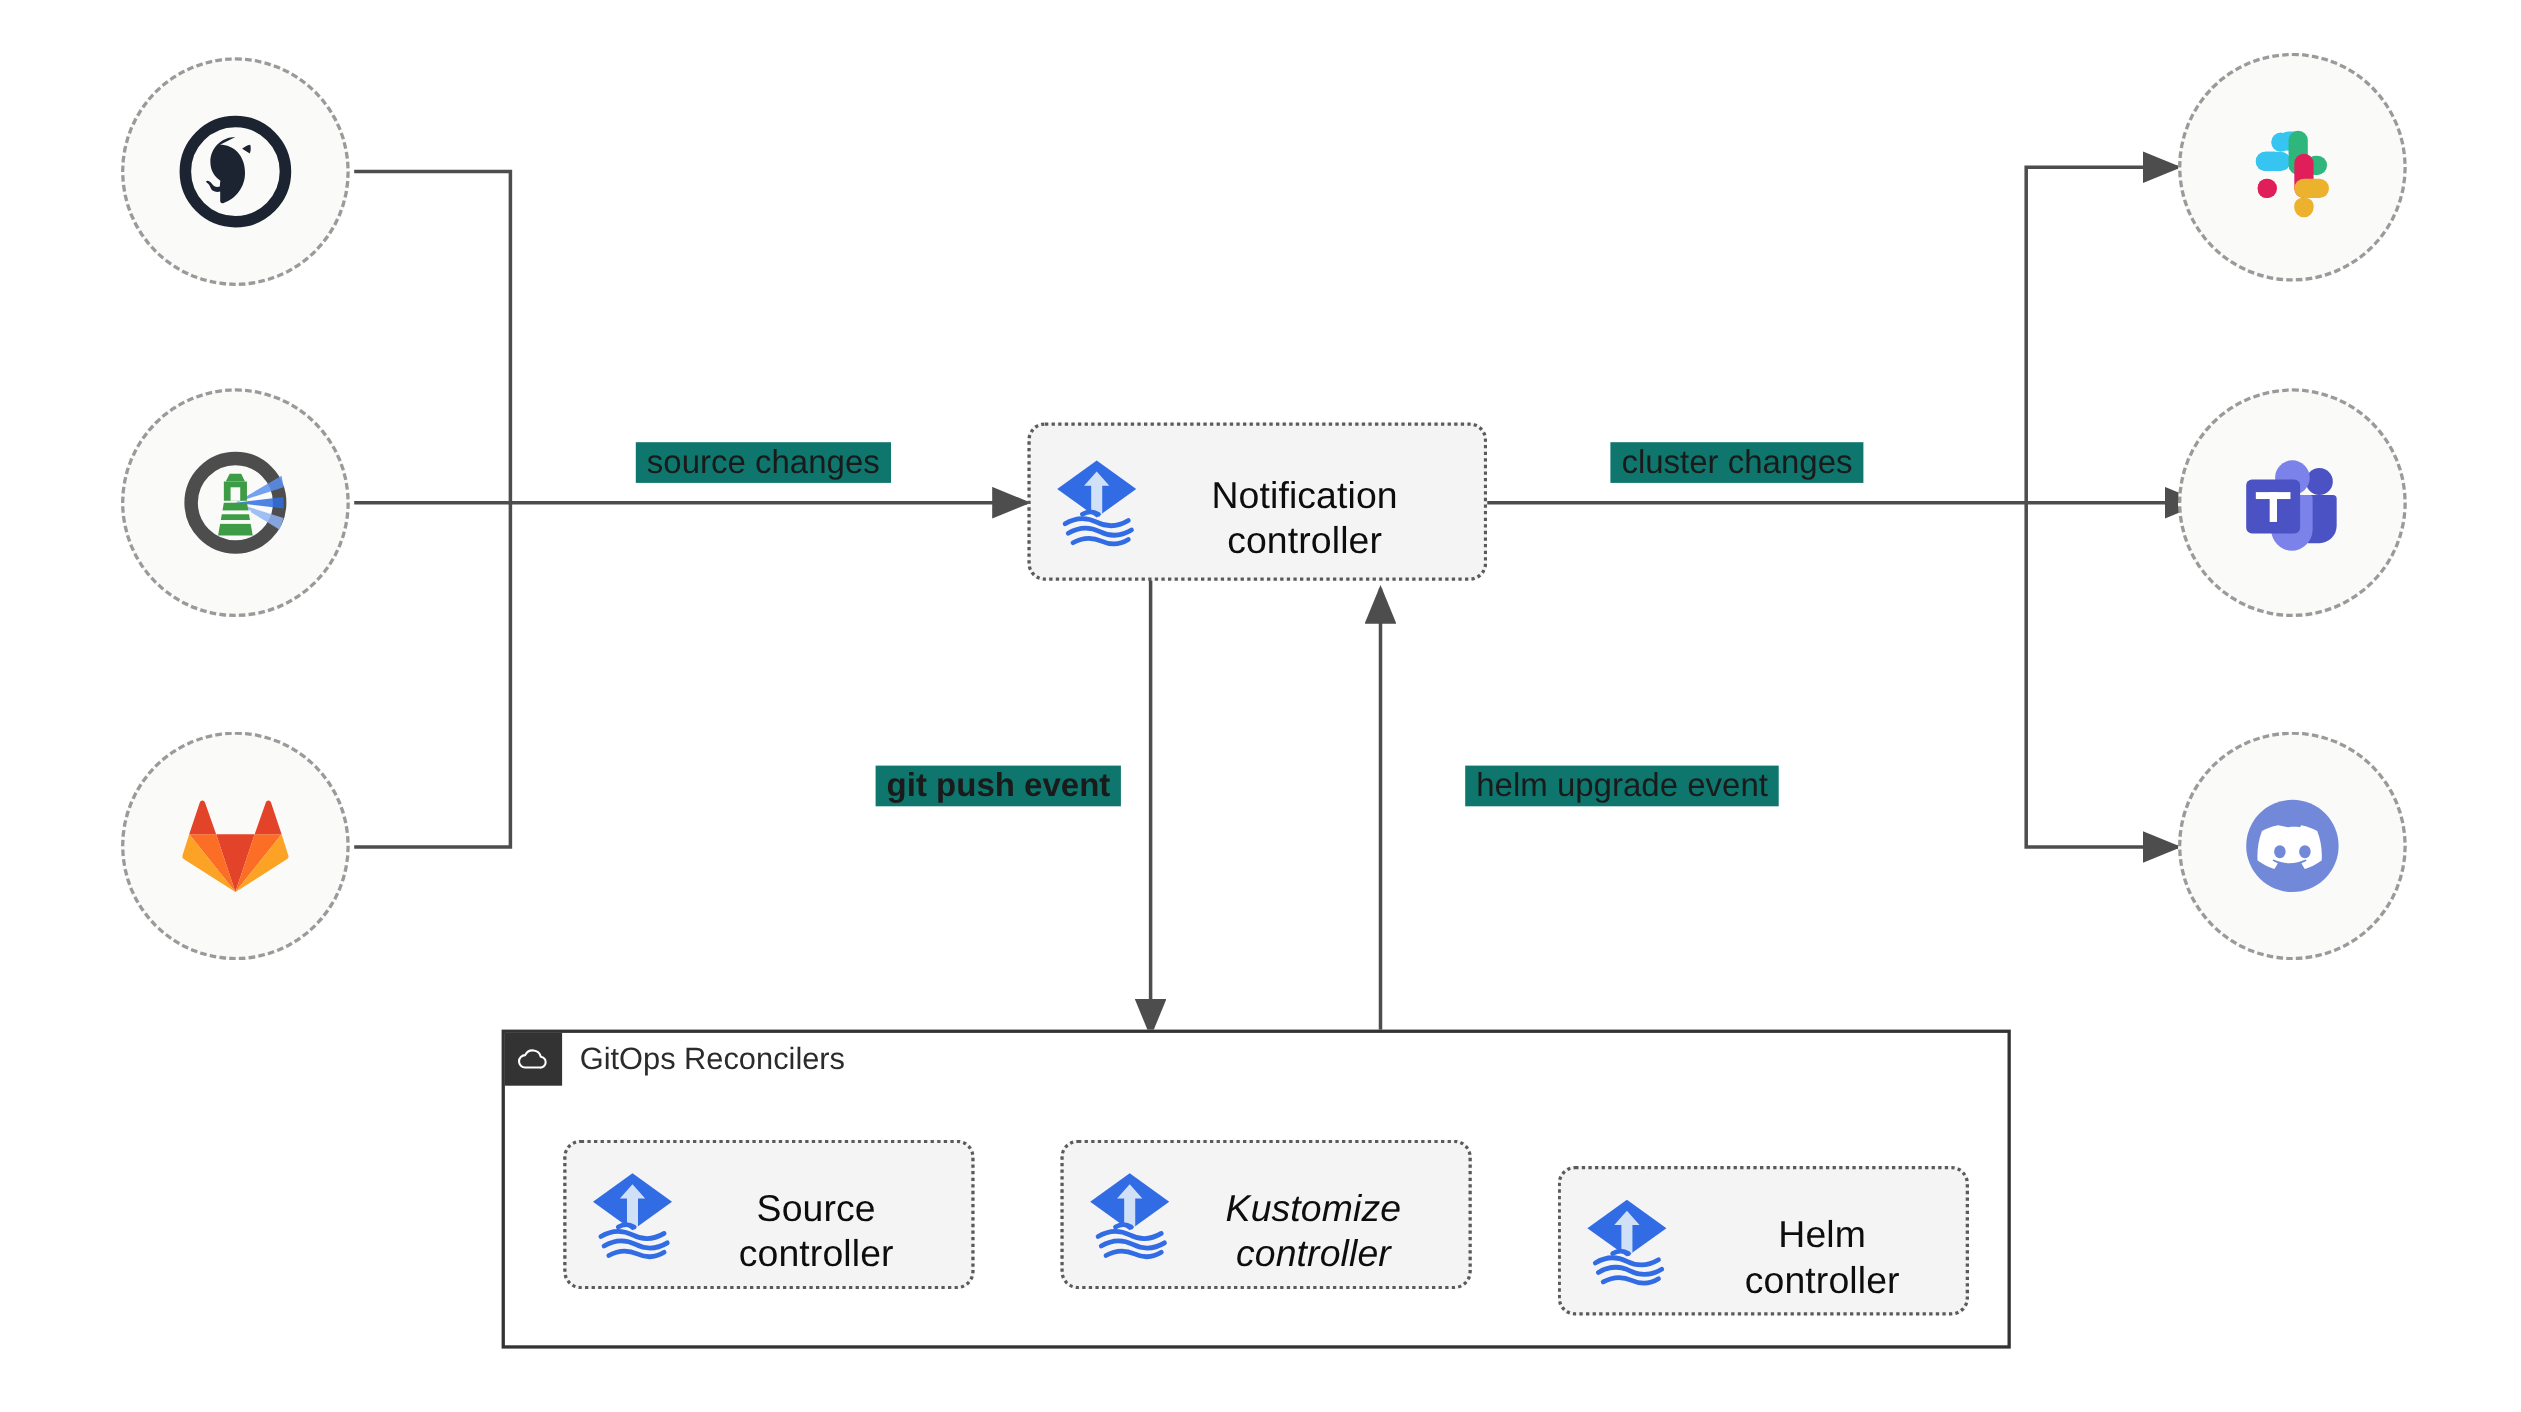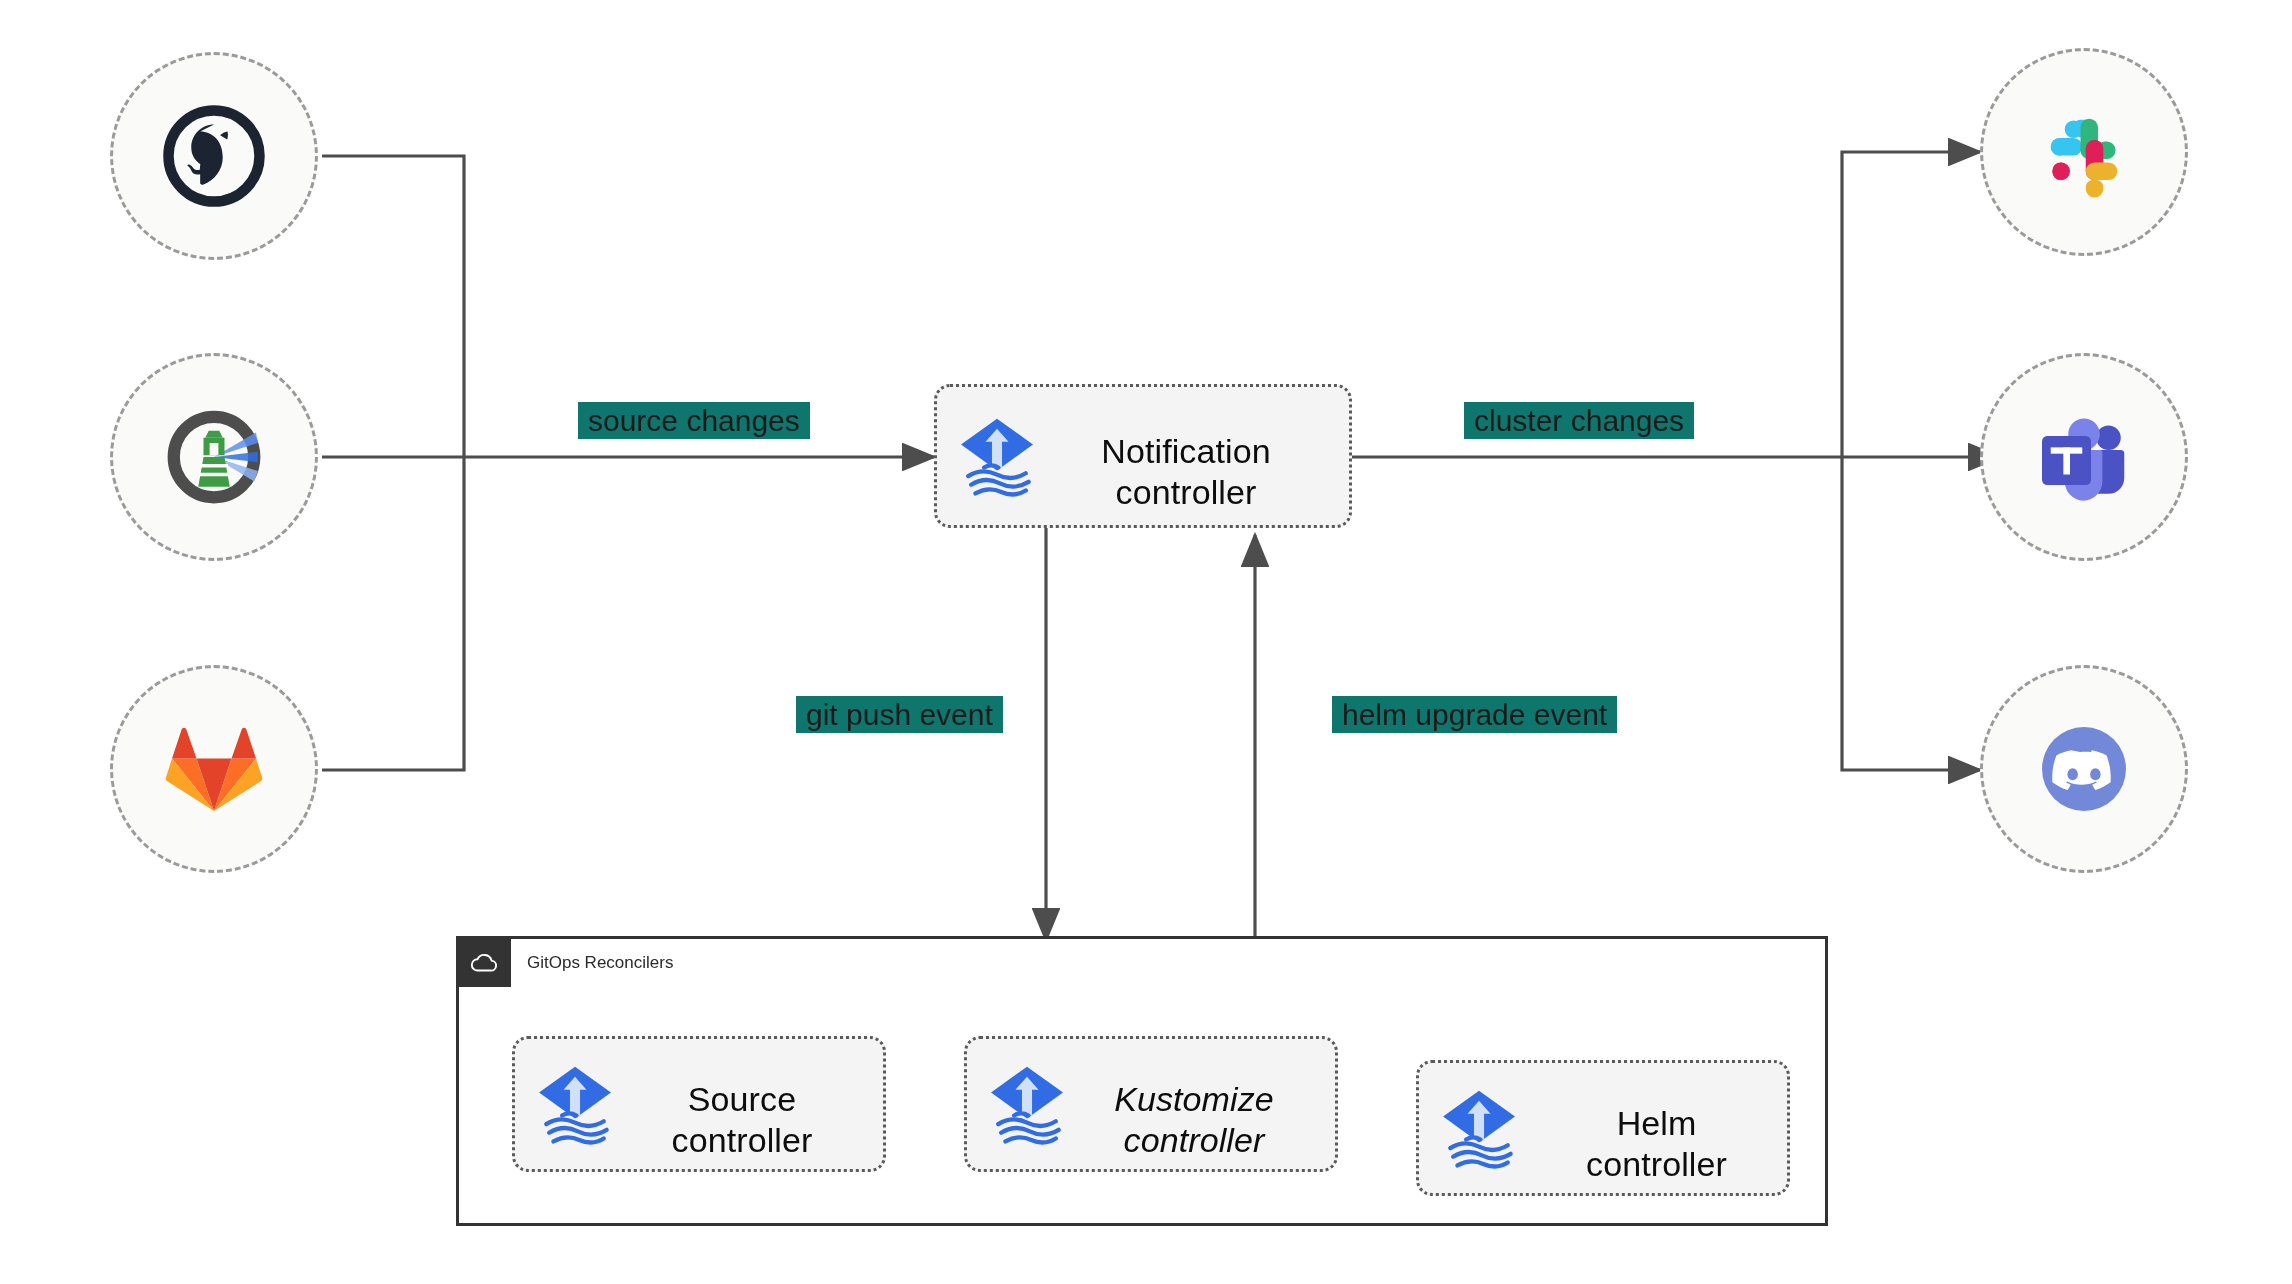--- a/index.html
+++ b/index.html
@@ -100,21 +100,21 @@
   #reconcilers-icon-tile {
     width: 52px;
     height: 48px;
     background: #333333;
     display: flex;
     align-items: center;
     justify-content: center;
     flex: 0 0 52px;
   }
   #reconcilers-title {
-    font-size: 17px;
+    font-size: 28px;
     color: #2b2b2b;
     padding-left: 16px;
     white-space: nowrap;
   }
 
   
   .edge-label {
     position: absolute;
     font-size: 30px;
     color: #1a1a1a;
@@ -302,17 +302,17 @@
       </g>
     </svg>
     <div class="ctrl-label">Helm
 controller</div>
   </div>
 
   <div class="edge-label" style="left:578px; top:402px;">source changes</div>
 
   <div class="edge-label" style="left:1464px; top:402px;">cluster changes</div>
 
-  <div class="edge-label" style="left:796px; top:696px;">git push event</div>
+  <div class="edge-label" style="left:796px; top:696px;font-weight:bold;">git push event</div>
 
   <div class="edge-label" style="left:1332px; top:696px;">helm upgrade event</div>
 
 </div>
 
 </body></html>

